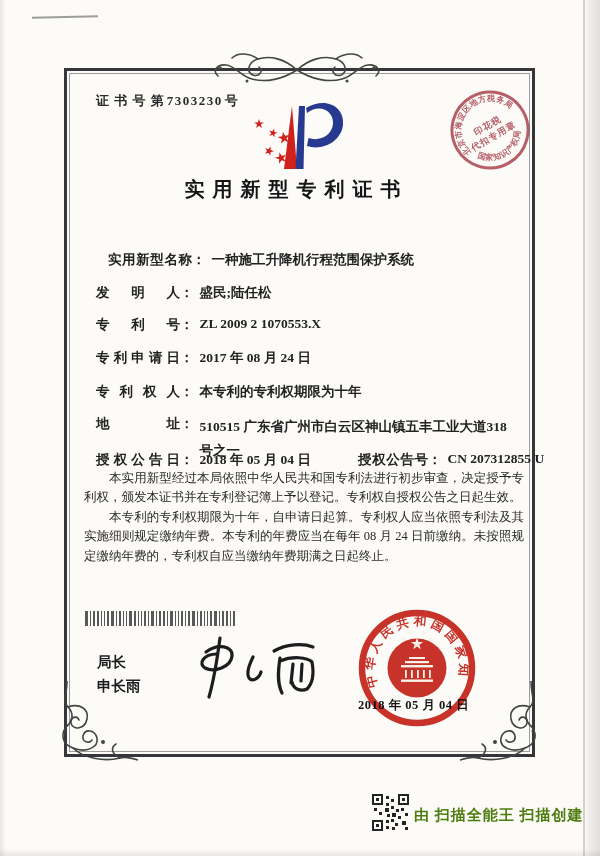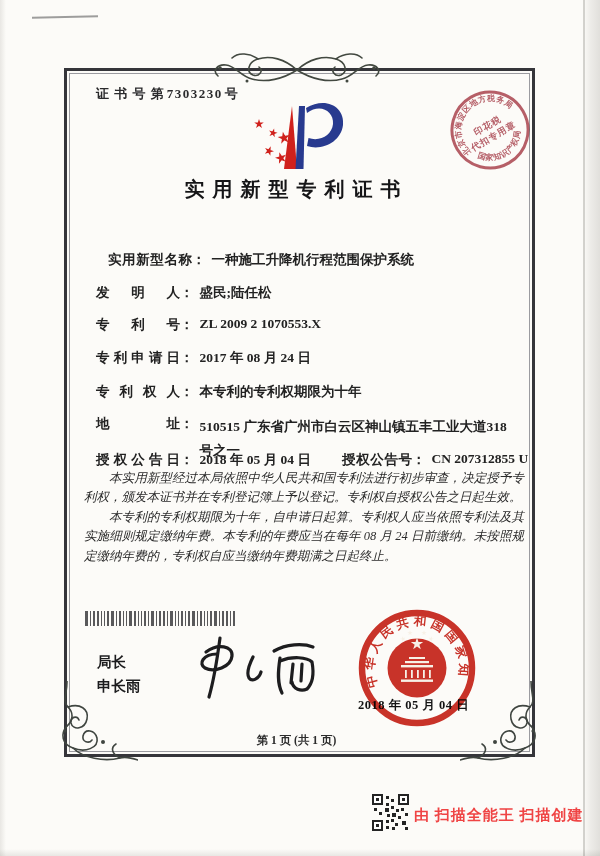--- a/index.html
+++ b/index.html
@@ -11,38 +11,38 @@
   .edge-left{left:0;top:0;width:6px;height:856px;background:linear-gradient(90deg,rgba(60,55,45,.10),rgba(0,0,0,0));}
   .edge-right-band{right:0;top:0;width:17px;height:856px;background:linear-gradient(90deg,rgba(0,0,0,0),rgba(60,55,45,.08) 45%,rgba(60,55,45,.14));}
   .edge-right-line{left:583px;top:0;width:2px;height:856px;background:#b3b1ac;opacity:.55;}
   .edge-bottom{left:0;bottom:0;width:600px;height:7px;background:linear-gradient(0deg,rgba(60,55,45,.10),rgba(0,0,0,0));}
   .artifact-dash{left:32px;top:16px;width:66px;height:2px;background:#7d7d7d;opacity:.75;transform:rotate(-1.2deg);}
 
   
   .frame{left:64px;top:68px;width:465px;height:683px;border:3px solid #35353a;
          box-shadow:inset 0 0 0 2px #fbfaf7, inset 0 0 0 3px #9b9ba0;}
 
-  .cert-no{left:96px;top:85px;font-size:13px;font-weight:600;letter-spacing:1px;color:#2a2a2c;}
+  .cert-no{left:96px;top:92px;font-size:13px;font-weight:600;letter-spacing:1px;color:#2a2a2c;}
   .cert-no .digits{letter-spacing:1.5px;padding:0 2px;}
 
   .title{left:64px;top:176px;width:465px;text-align:center;font-size:20px;font-weight:bold;
          letter-spacing:8px;color:#151517;}
 
   
   .row{left:96px;font-size:13.5px;font-weight:600;color:#222;white-space:nowrap;}
   .flabel{display:inline-block;width:84px;text-align:justify;text-align-last:justify;vertical-align:top;}
   .colon{display:inline-block;margin-right:6px;}
   .fvalue{display:inline-block;vertical-align:top;}
   .fvalue.wrap{white-space:normal;width:318px;line-height:24px;}
-  .row2{left:342px;}
+  .row2{left:358px;}
   .row2 .flabel{width:70px;}
 
   .paras{left:84px;top:469px;width:440px;font-size:12.5px;line-height:19.4px;
          text-align:justify;color:#2a2a2a;font-weight:500;}
-  .paras p{margin:0;text-indent:2em;font-style:italic;}
+  .paras p{margin:0;text-indent:2em;}
 
   .barcode{left:85px;top:611px;}
 
   .signer-title{left:97px;top:653px;font-size:14.5px;font-weight:700;}
   .signer-name{left:97px;top:677px;font-size:14.5px;font-weight:700;}
   .signature{left:178px;top:630px;}
 
   .seal-date{left:358px;top:697px;width:125px;font-size:12.5px;font-weight:700;letter-spacing:.5px;color:#141414;}
   .seal{left:355px;top:608px;mix-blend-mode:multiply;opacity:.95;}
   .sealring{font-size:12.5px;font-weight:bold;letter-spacing:4px;fill:#c8281e;}
@@ -54,21 +54,21 @@
   .page-no{left:64px;top:733px;width:465px;text-align:center;font-size:11.5px;font-weight:600;color:#2c2c2c;}
 
   .flourish{color:#414741;}
   .top-flourish{left:205px;top:51px;}
   .corner-left{left:58px;top:681px;}
   .corner-right{left:460px;top:681px;transform:scaleX(-1);}
 
   .logo{left:250px;top:92px;}
 
   .wm-qr{left:372px;top:794px;}
-  .wm-text{left:414px;top:806px;font-size:15px;font-weight:600;color:#ef4444;letter-spacing:1px;
+  .wm-text{left:414px;top:806px;font-size:15px;font-weight:600;color:#4d7c0f;letter-spacing:1px;
            font-family:"Liberation Serif","DejaVu Serif",serif;}
 </style>
 </head>
 <body>
 
 <div class="screen">
 
   <div class="abs edge-left"></div>
   <div class="abs edge-right-band"></div>
   <div class="abs edge-right-line"></div>
@@ -268,21 +268,20 @@
     <text class="stampring">
       <textPath href="#stamparctop">北京市海淀区地方税务局</textPath>
     </text>
     <text class="stampring">
       <textPath href="#stamparcbot">国家知识产权局</textPath>
     </text>
     <text class="stampcenter" x="50" y="48" text-anchor="middle">印花税</text>
     <text class="stampcenter" x="50" y="60" text-anchor="middle">代扣专用章</text>
   </svg>
 
-  <div class="abs page-no">第 1 页 (共 1 页)</div>
 
   <svg class="abs wm-qr" width="37" height="37" viewBox="0 0 37 37">
     <g fill="#242424">
       <rect x="0" y="0" width="11" height="11"></rect>
         <rect x="26" y="0" width="11" height="11"></rect>
         <rect x="0" y="26" width="11" height="11"></rect>
       <rect x="2" y="2" width="7" height="7" fill="#fff"></rect>
         <rect x="28" y="2" width="7" height="7" fill="#fff"></rect>
         <rect x="2" y="28" width="7" height="7" fill="#fff"></rect>
       <rect x="4" y="4" width="3" height="3"></rect>

